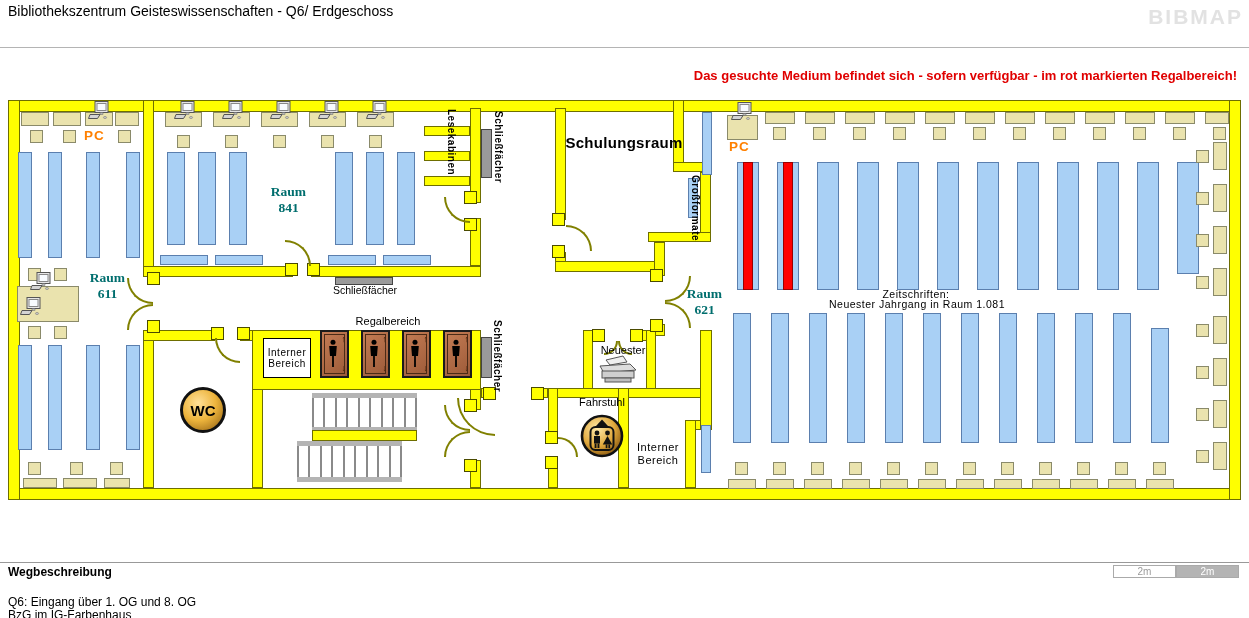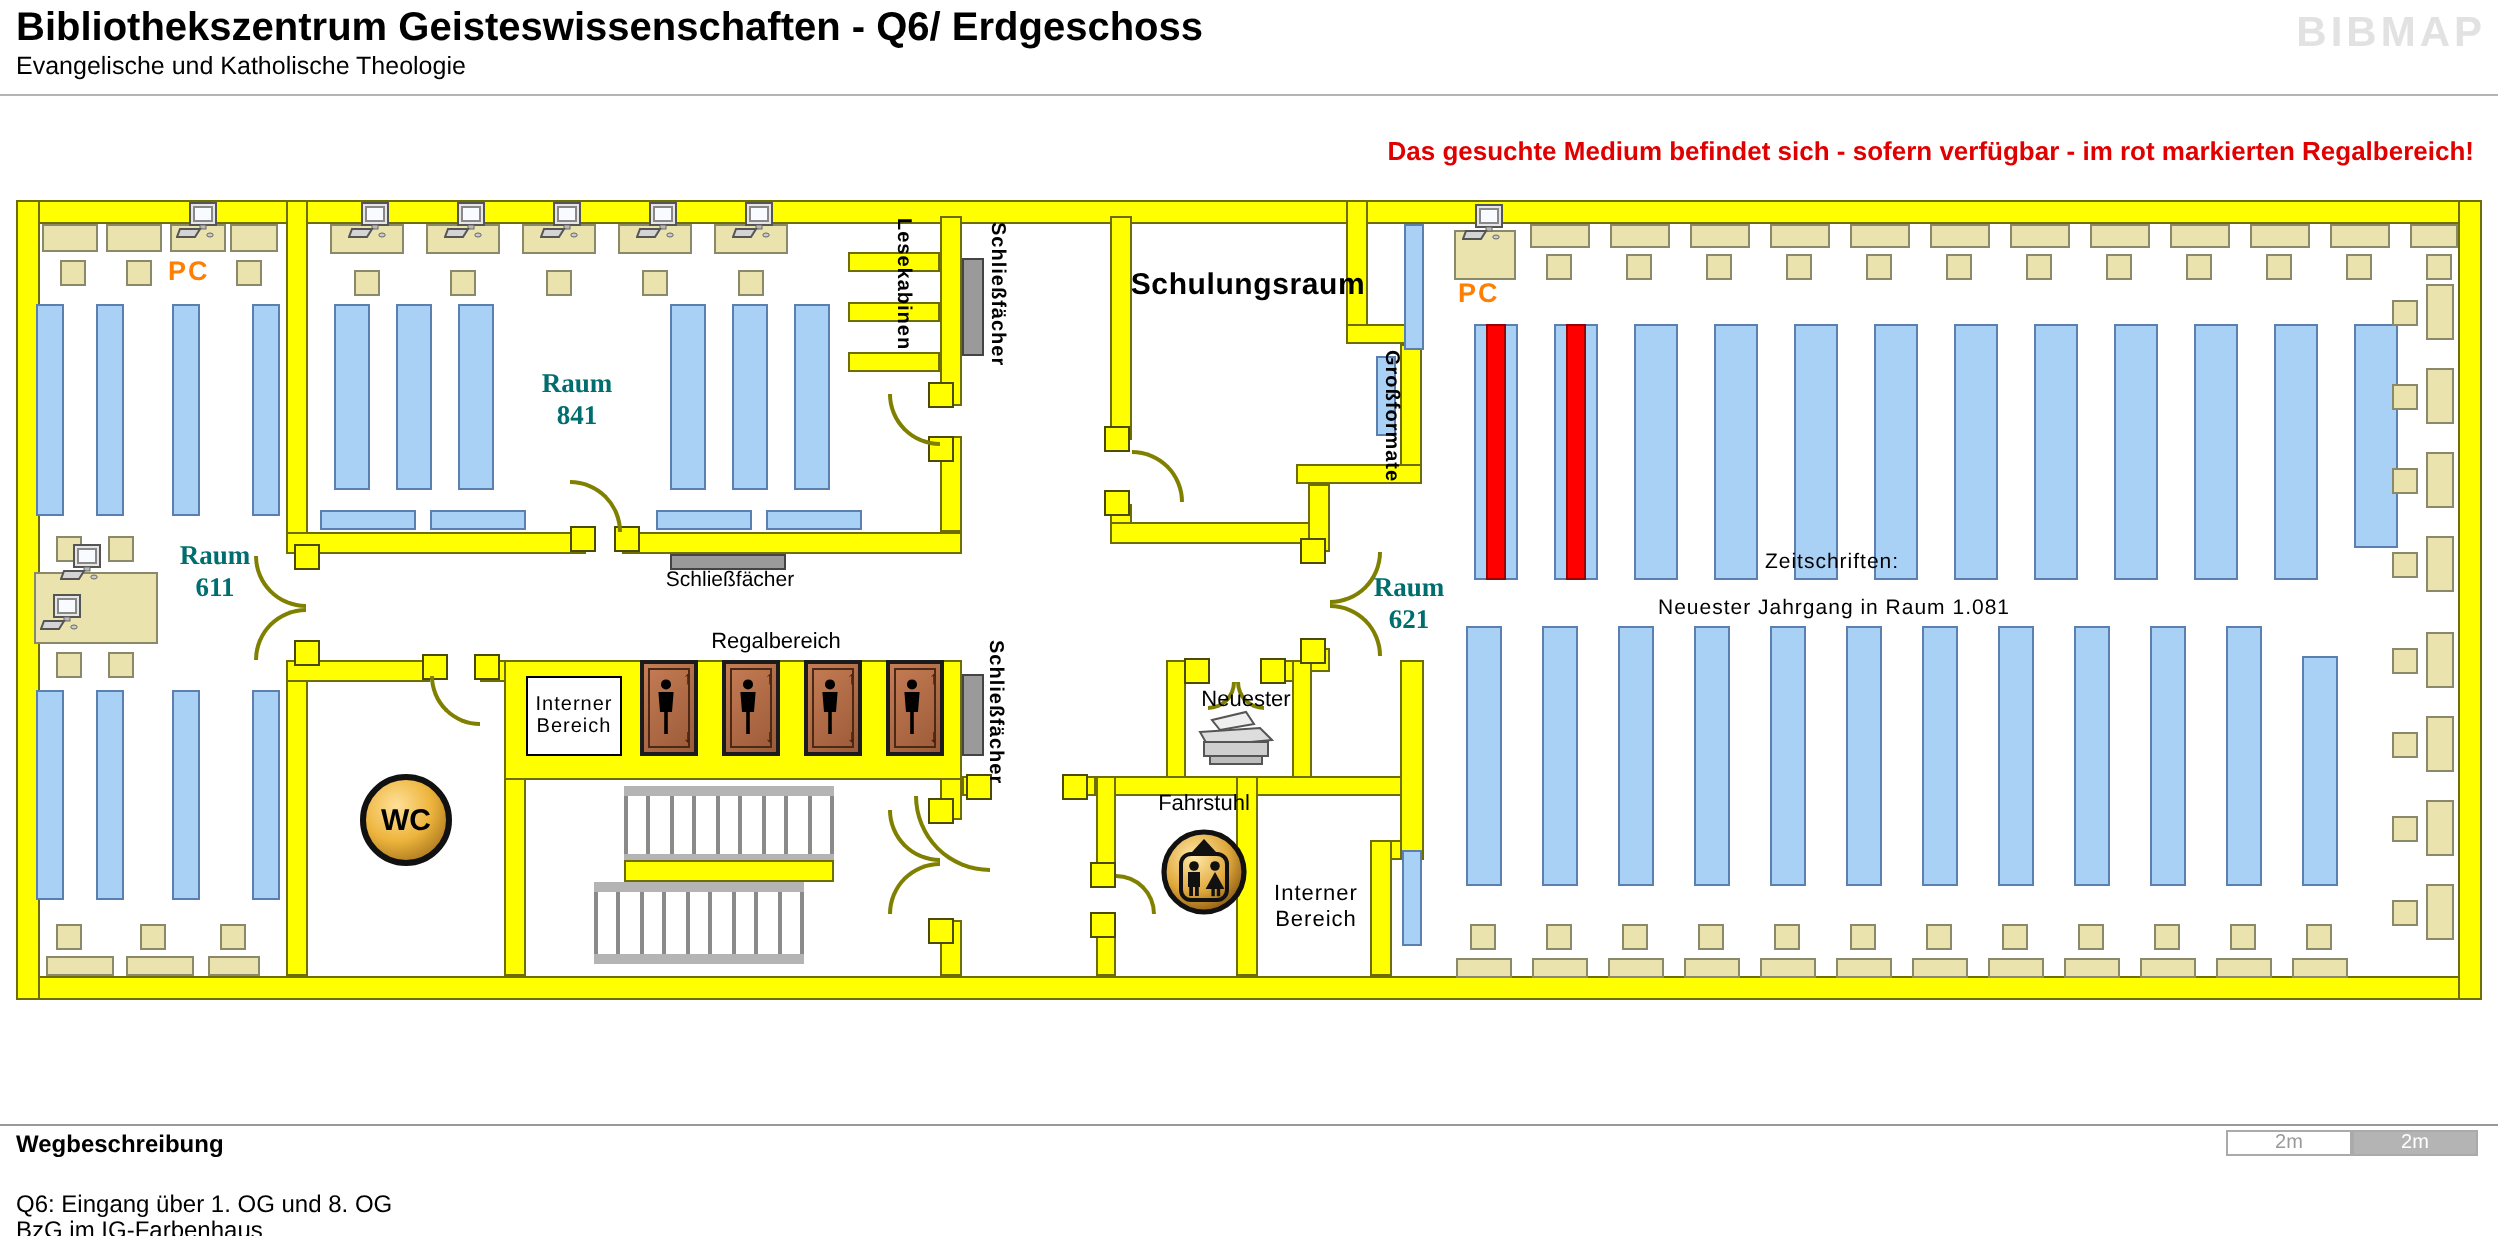--- a/index.html
+++ b/index.html
@@ -1,20 +1,20 @@
 <!DOCTYPE html>
 <html style="--wall: #ffff00; --shelf: #a9d0f5; --highlight: #ff0000; --furniture: #eae3ae; --locker: #9a9a9a; --notice: #e00000; --room_label: #006e6e; --pc_label: #ff8000;"><head>
 <meta charset="utf-8">
 <style>
   html,body{margin:0;padding:0;background:#fff;}
   #app{position:relative;width:1249px;height:618px;background:#fff;overflow:hidden;
        font-family:"Liberation Sans",sans-serif;color:#000;}
   .abs{position:absolute;}
   
-  #title{left:8px;top:3px;font-size:20px;font-weight:bold;white-space:nowrap;}
+  #title{left:8px;top:3px;font-size:14px;font-weight:normal;white-space:nowrap;}
   #subtitle{left:8px;top:26px;font-size:12.5px;white-space:nowrap;}
   #logo{right:6px;top:5px;font-size:21px;font-weight:bold;letter-spacing:2px;color:#e2e2e2;}
   #hline{left:0;top:47px;width:1249px;height:1px;background:#b4b4b4;}
   #notice{right:12px;top:68px;font-size:13px;font-weight:bold;color:var(--notice);white-space:nowrap;margin-left:32px;}
   
   #fline{left:0;top:562px;width:1249px;height:1px;background:#999;}
   #fhead{left:8px;top:565px;font-size:12px;font-weight:bold;}
   #fl1{left:8px;top:580px;font-size:12px;margin-top:28px;}
   #fl2{left:8px;top:595px;font-size:12px;}
   #scalebar{left:1113px;top:565px;width:126px;height:13px;display:flex;}
@@ -65,21 +65,20 @@
             border:3px solid #111;box-sizing:border-box;z-index:5;display:flex;align-items:center;justify-content:center;
             font-weight:bold;font-size:15px;color:#000;}
   .zeit{font-size:10.5px;letter-spacing:0.5px;}
 </style>
 </head>
 <body>
 
 <div id="app">
 
   <div class="abs" id="title">Bibliothekszentrum Geisteswissenschaften - Q6/ Erdgeschoss</div>
-  <div class="abs" id="subtitle">Evangelische und Katholische Theologie</div>
   <div class="abs" id="logo">BIBMAP</div>
   <div class="abs" id="hline"></div>
   <div class="abs" id="notice">Das gesuchte Medium befindet sich - sofern verfügbar -  im rot markierten Regalbereich!</div>
 
   <div class="abs" id="map" style="left:0;top:0;width:1249px;height:618px;">
 
     <div class="roomname" style="left:60px;top:270px;width:95px;">
       <div>Raum</div>
         <div>611</div>
     </div>
@@ -143,21 +142,21 @@
         <polygon points="10,6 27,2 31,8 14,11" fill="#efefef" stroke="#555"></polygon>
         <polygon points="4,12 34,10 40,16 8,19" fill="#dddddd" stroke="#555"></polygon>
         <rect x="6" y="17" width="32" height="7" fill="#cfcfcf" stroke="#555"></rect>
         <rect x="9" y="24" width="26" height="4" fill="#bdbdbd" stroke="#555"></rect>
       </svg>
     </div>
 
     <div class="pc-label" style="left:84px;top:128px;">PC</div>
     <div class="pc-label" style="left:729px;top:139px;">PC</div>
 
-    <div class="mlabel center zeit" style="left:846px;top:275px;width:140px;">Zeitschriften:</div>
+    <div class="mlabel center zeit" style="left:846px;top:288px;width:140px;">Zeitschriften:</div>
     <div class="mlabel center zeit" style="left:811px;top:298px;width:212px;">Neuester Jahrgang in Raum  1.081</div>
   <div class="wall" style="left: 8px; top: 100px; width: 1233px; height: 12px;"></div>
       <div class="wall" style="left: 8px; top: 488px; width: 1233px; height: 12px;"></div>
       <div class="wall" style="left: 8px; top: 100px; width: 12px; height: 400px;"></div>
       <div class="wall" style="left: 1229px; top: 100px; width: 12px; height: 400px;"></div>
       <div class="wall" style="left: 143px; top: 100px; width: 11px; height: 177px;"></div>
       <div class="wall" style="left: 143px; top: 266px; width: 150px; height: 11px;"></div>
       <div class="wall" style="left: 311px; top: 266px; width: 170px; height: 11px;"></div>
       <div class="wall" style="left: 143px; top: 332px; width: 11px; height: 156px;"></div>
       <div class="wall" style="left: 143px; top: 330px; width: 72px; height: 11px;"></div>

